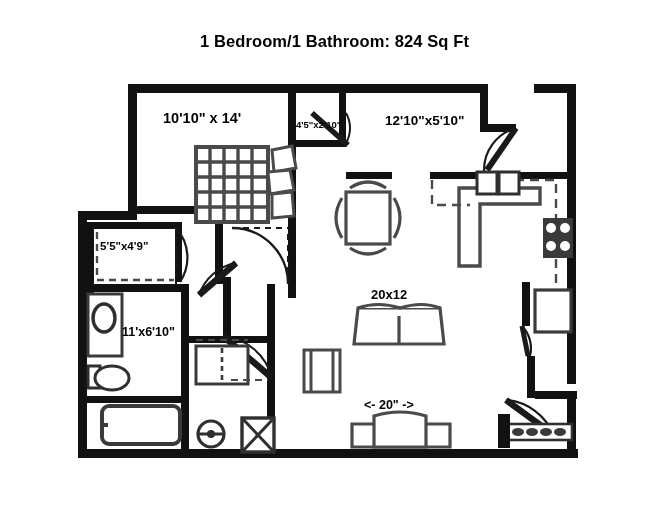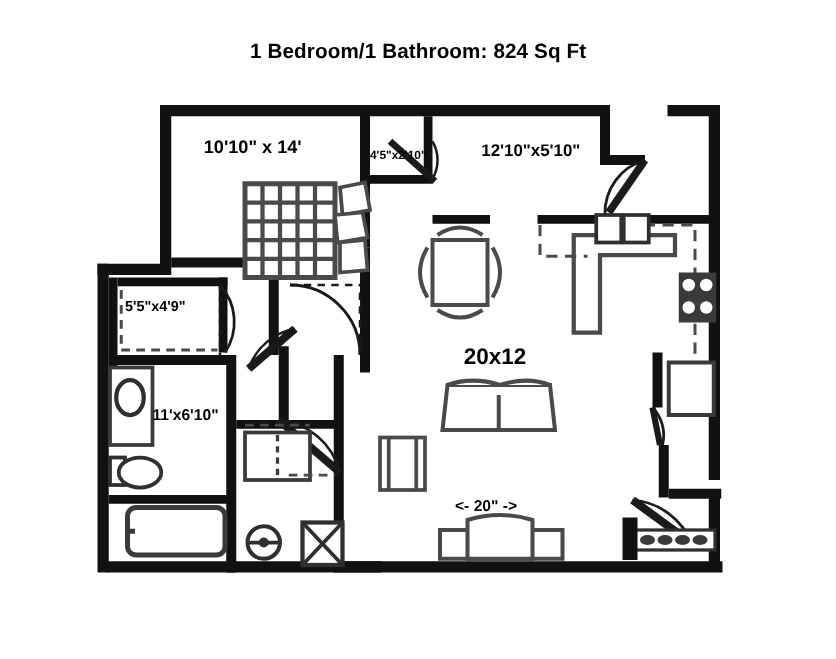--- a/index.html
+++ b/index.html
@@ -46,21 +46,21 @@
     font-weight: bold;
     color: #000000;
     white-space: nowrap;
     line-height: 1;
   }
   .lbl-bedroom   { left: 163px; top: 111px; font-size: 14.5px; }
   .lbl-closet-sm { left: 296px; top: 120px; font-size: 9.5px; }
   .lbl-upper-r   { left: 385px; top: 114px; font-size: 13.5px; }
   .lbl-alcove    { left: 100px; top: 241px; font-size: 11.5px; }
   .lbl-bath      { left: 122px; top: 326px; font-size: 12.5px; }
-  .lbl-living    { left: 371px; top: 276px; font-size: 18px; }
+  .lbl-living    { left: 371px; top: 288px; font-size: 13px; }
   .lbl-width     { left: 364px; top: 399px; font-size: 12.5px; }
 </style>
 </head>
 <body>
 
 <div id="plan-root">
 
   <div id="plan-title">1 Bedroom/1 Bathroom: 824 Sq Ft</div>
 
   <svg id="plan-canvas" viewBox="0 0 669 527" xmlns="http://www.w3.org/2000/svg">

